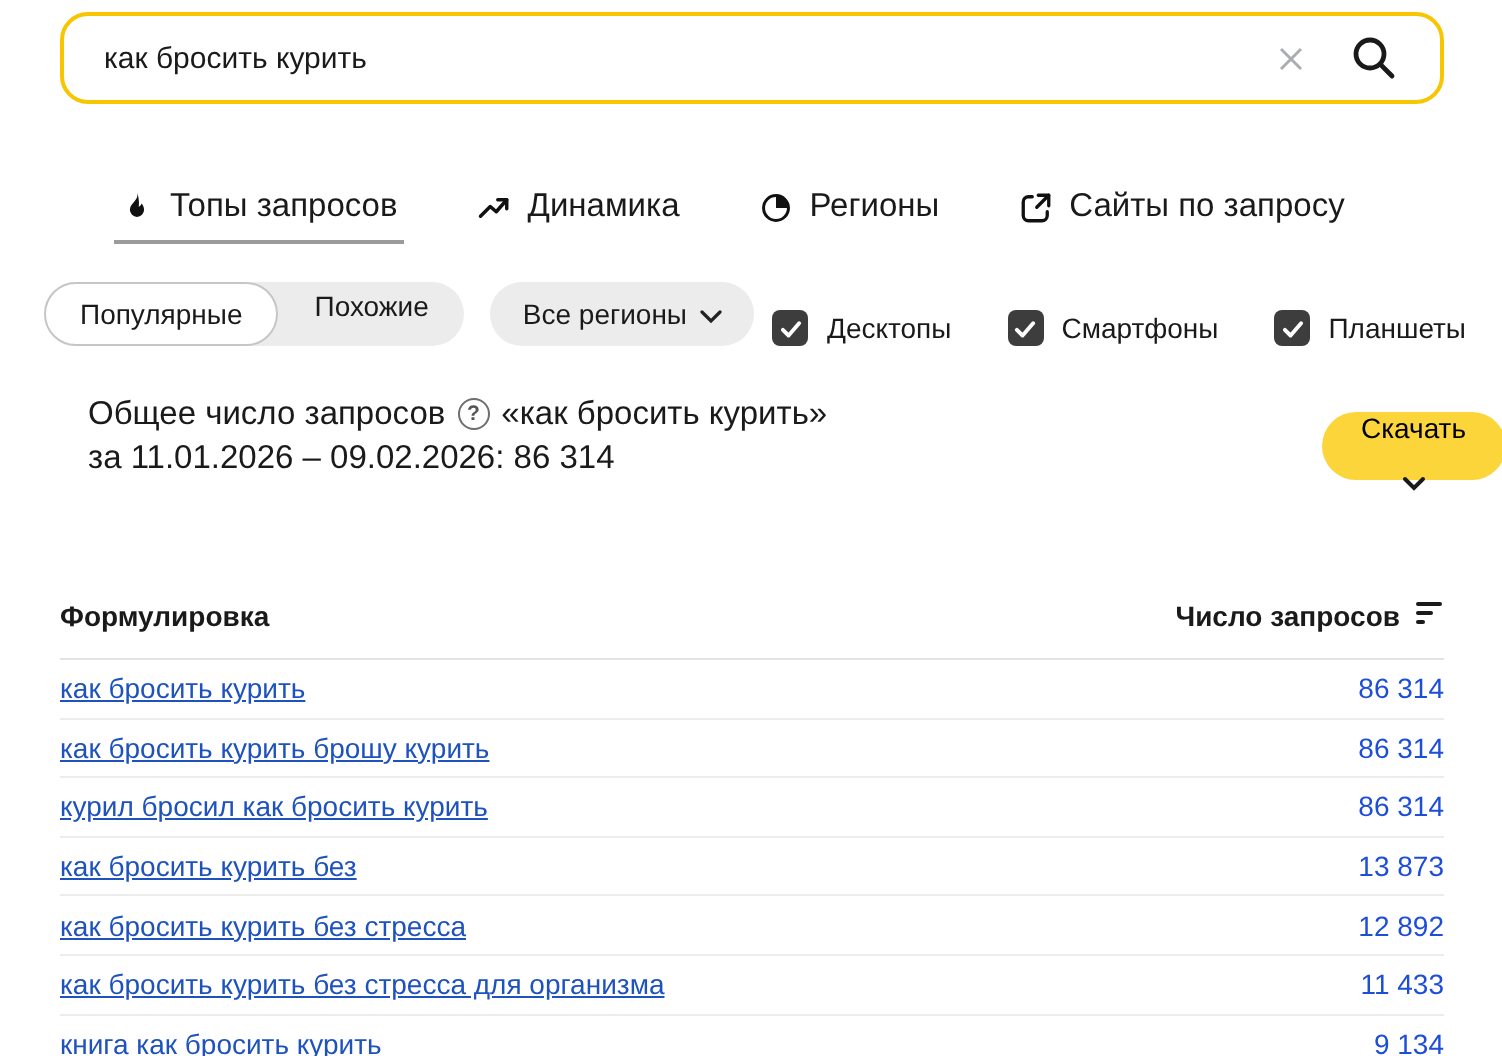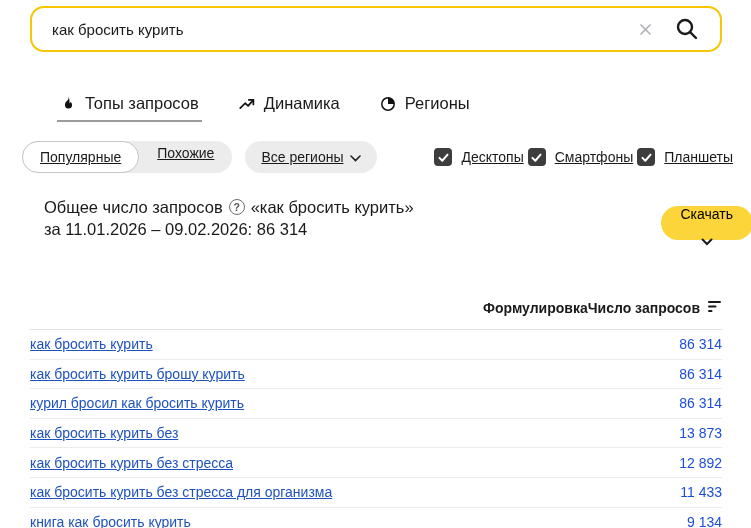--- a/index.html
+++ b/index.html
@@ -21,40 +21,40 @@
   .clear-btn { width:26px; height:26px; display:flex; align-items:center; justify-content:center; cursor:pointer; margin-right:14px; }
   .search-btn { width:30px; height:30px; display:flex; align-items:center; justify-content:center; cursor:pointer; }
 
   
   .tabs { position:absolute; left:57px; top:94px; display:flex; gap:33px; align-items:flex-end; }
   .tab { display:flex; align-items:center; gap:8px; font-size:16.5px; font-weight:500; padding:0 3px 9px 3px; cursor:pointer; white-space:nowrap; }
   .tab.active { box-shadow: inset 0 -2px 0 #9b9b9b; }
   .tab .ticon { display:flex; align-items:center; }
 
   
-  .filters { position:absolute; left:22px; top:141px; width:711px; display:flex; align-items:center;text-decoration:underline; }
+  .filters { position:absolute; left:22px; top:141px; width:711px; display:flex; align-items:flex-end; }
   .segmented { display:flex; background:#ececec; border-radius:17px; }
   .seg { padding:4px 18px; font-size:14px; border-radius:17px; cursor:pointer; white-space:nowrap; }
   .seg.selected { background:#fff; border:1px solid #c6c6c6; padding:7px 17px; }
   .region-chip { margin-left:13px; background:#ececec; border-radius:17px; padding:8px 16px; font-size:14px; display:flex; align-items:center; gap:7px; cursor:pointer; white-space:nowrap; }
-  .devices { margin-left:auto; display:flex; align-items:center; gap:4px; }
+  .devices { margin-left:auto; display:flex; align-items:center; gap:28px; }
   .device { display:flex; align-items:center; gap:9px; cursor:pointer; }
   .checkbox { width:18px; height:18px; background:#3d3d3d; border-radius:4px; display:flex; align-items:center; justify-content:center; }
   .device-label { font-size:14px; font-weight:500; }
 
   
   .summary-row { position:absolute; left:4px; top:196px; width:711px; display:flex; align-items:flex-end;margin-left:40px; }
   .summary { font-size:16.5px; line-height:22px; }
   .summary .l1 { display:flex; align-items:center; gap:6px; }
   .help-icon { width:16px; height:16px; border:1.4px solid #6e6e6e; border-radius:50%; font-size:10.5px; font-weight:700; color:#555; display:inline-flex; align-items:center; justify-content:center; cursor:pointer; }
   .download-btn { margin-left:auto; margin-right:2px; background:#fcd53a; border:none; border-radius:17px; height:34px; padding:0 20px; display:flex; align-items:center; gap:11px; font:500 14px "Liberation Sans", sans-serif; cursor:pointer; margin-top:3px;flex-direction:column; }
 
   
   .table { position:absolute; left:30px; top:292px; width:692px; }
-  .thead { display:flex; justify-content:flex-end; align-items:center; font-size:14px; font-weight:700; padding:8px 0 13px 0; border-bottom:1px solid #e3e3e3; }
+  .thead { display:flex; justify-content:space-between; align-items:center; font-size:14px; font-weight:700; padding:8px 0 13px 0; border-bottom:1px solid #e3e3e3; }
   .thead-right { display:flex; align-items:center; gap:7px; cursor:pointer; }
   .trow { display:flex; justify-content:space-between; align-items:center; height:29.6px; border-bottom:1px solid #ececec; }
   .phrase { font-size:14px; color:#1e52bd; text-decoration:underline; cursor:pointer; }
   .count { font-size:14px; color:#1d4ed8; }
 </style>
 </head>
 <body>
 
 <div class="page">
 
@@ -93,20 +93,30 @@
     </div>
     <div class="tab">
       <span class="ticon">
         <svg width="18" height="18" viewBox="0 0 24 24">
             <circle cx="12" cy="12" r="8.3" stroke="#111" stroke-width="2" fill="none"></circle>
             <path d="M12 12 V3.7 A8.3 8.3 0 0 1 20.3 12 Z" fill="#111"></path>
           </svg>
       </span>
       <span>Регионы</span>
     </div>
+    <div class="tab">
+      <span class="ticon">
+        <svg width="18" height="18" viewBox="0 0 24 24" fill="none" stroke="#111" stroke-width="2.2" stroke-linecap="round" stroke-linejoin="round">
+            <path d="M9.5 4.5H7A3.5 3.5 0 0 0 3.5 8v9A3.5 3.5 0 0 0 7 20.5h9a3.5 3.5 0 0 0 3.5-3.5v-2.5"></path>
+            <polyline points="13.5,3.5 20.5,3.5 20.5,10.5"></polyline>
+            <line x1="20.5" y1="3.5" x2="12.5" y2="11.5"></line>
+          </svg>
+      </span>
+      <span>Сайты по запросу</span>
+    </div>
   </div>
 
   <div class="filters">
     <div class="segmented">
       <div class="seg selected">Популярные</div>
       <div class="seg">Похожие</div>
     </div>
     <div class="region-chip">
       <span>Все регионы</span>
       <span>

